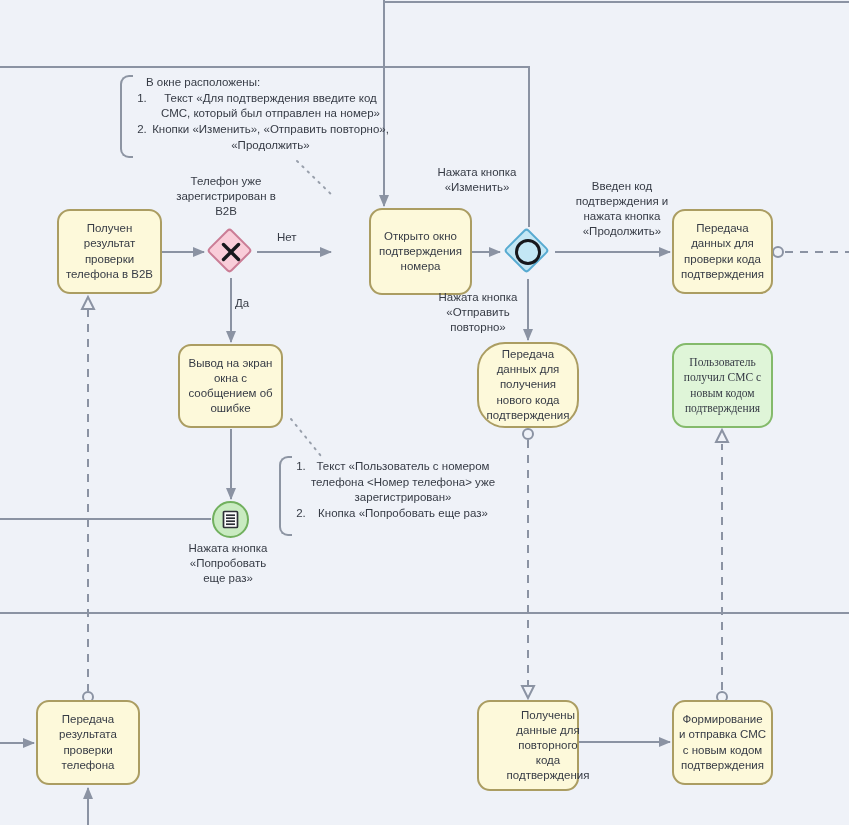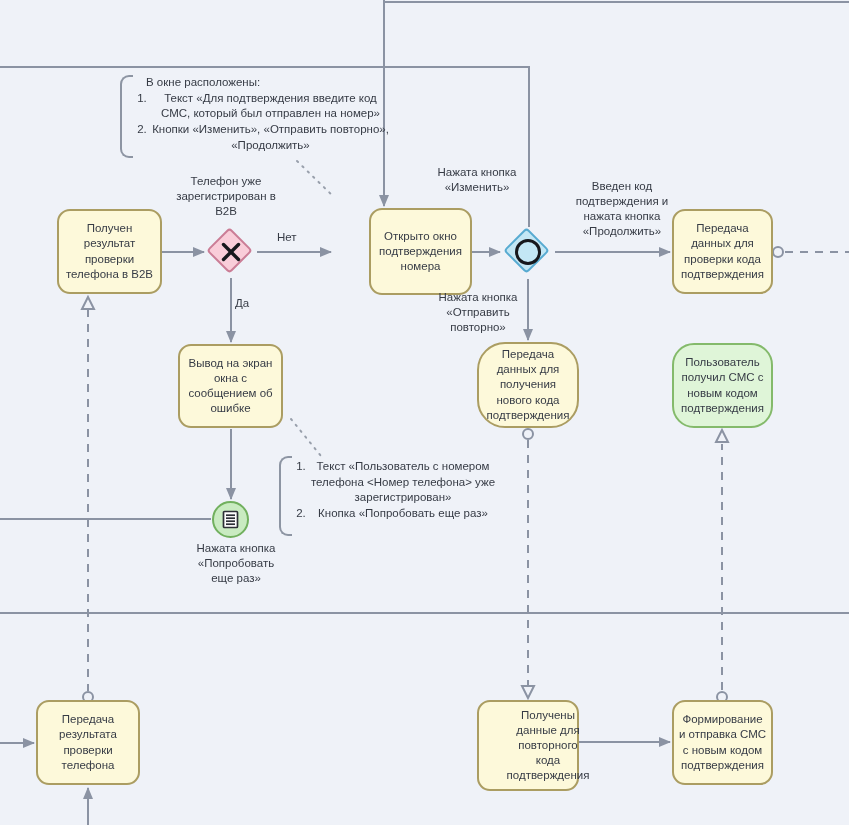--- a/index.html
+++ b/index.html
@@ -2,21 +2,21 @@
 <html><head>
 <meta charset="utf-8">
 <style>
   html,body{margin:0;padding:0;}
   body{font-family:"Liberation Sans","DejaVu Sans",sans-serif;background:#eff2f8;}
   #canvas{position:relative;width:849px;height:825px;background:#eff2f8;overflow:hidden;}
   #edges{position:absolute;left:0;top:0;z-index:1;}
   .node{position:absolute;z-index:2;box-sizing:border-box;display:flex;align-items:center;justify-content:center;
         text-align:center;font-size:11.5px;line-height:1.32;color:#363b45;padding:4px;}
   .task{background:#fdf9da;border:2px solid #ab9d62;border-radius:13px;}
-  .event-green{background:#dff5d8;border:2px solid #84ba6b;border-radius:22px;}
+  .event-green{background:#dff5d8;border:2px solid #84ba6b;border-radius:14px;font-family:Liberation Serif, serif;}
   .gateway{position:absolute;width:52px;height:52px;z-index:2;}
   .diamond{position:absolute;left:8px;top:8px;width:33px;height:33px;transform:rotate(45deg);
            border-radius:4px;box-sizing:border-box;}
   .diamond.xor{background:#f9cdd9;border:2px solid #cb7d96;}
   .diamond.evt{background:#c3e7f5;border:2px solid #58abd1;}
   .gw-overlay{position:absolute;left:0;top:0;width:52px;height:52px;display:flex;align-items:center;justify-content:center;}
   .evt-circle{width:26px;height:26px;box-sizing:border-box;border:3px solid #16181d;border-radius:50%;}
   .start-event{position:absolute;z-index:2;width:37px;height:37px;box-sizing:border-box;border-radius:50%;
                background:#c9ebc1;border:2px solid #71b05e;display:flex;align-items:center;justify-content:center;}
   .lbl{position:absolute;z-index:2;font-size:11.5px;line-height:1.3;color:#363b45;text-align:center;}
@@ -145,21 +145,21 @@
       </g>
     </svg>
   </div>
 
   <div class="lbl center" style="left:226px;top:174px;width:112px;">Телефон уже зарегистрирован в B2B</div>
   <div class="lbl" style="left:277px;top:230px;">Нет</div>
   <div class="lbl" style="left:235px;top:296px;">Да</div>
   <div class="lbl center" style="left:477px;top:165px;width:112px;">Нажата кнопка «Изменить»</div>
   <div class="lbl center" style="left:622px;top:179px;width:122px;">Введен код подтверждения и нажата кнопка «Продолжить»</div>
   <div class="lbl center" style="left:478px;top:290px;width:95px;">Нажата кнопка «Отправить повторно»</div>
-  <div class="lbl center" style="left:236px;top:541px;width:94px;">Нажата кнопка «Попробовать еще раз»</div>
+  <div class="lbl center" style="left:228px;top:541px;width:94px;">Нажата кнопка «Попробовать еще раз»</div>
 
   <div class="bracket" style="left:120px;top:75px;width:13px;height:83px;"></div>
   <div class="ann" style="left:132px;top:75px;width:258px;">
     <p class="ann-title">В окне расположены:</p>
     <ol>
       <li>Текст «Для подтверждения введите код СМС, который был отправлен на номер»</li>
       <li>Кнопки «Изменить», «Отправить повторно», «Продолжить»</li>
     </ol>
   </div>
 

